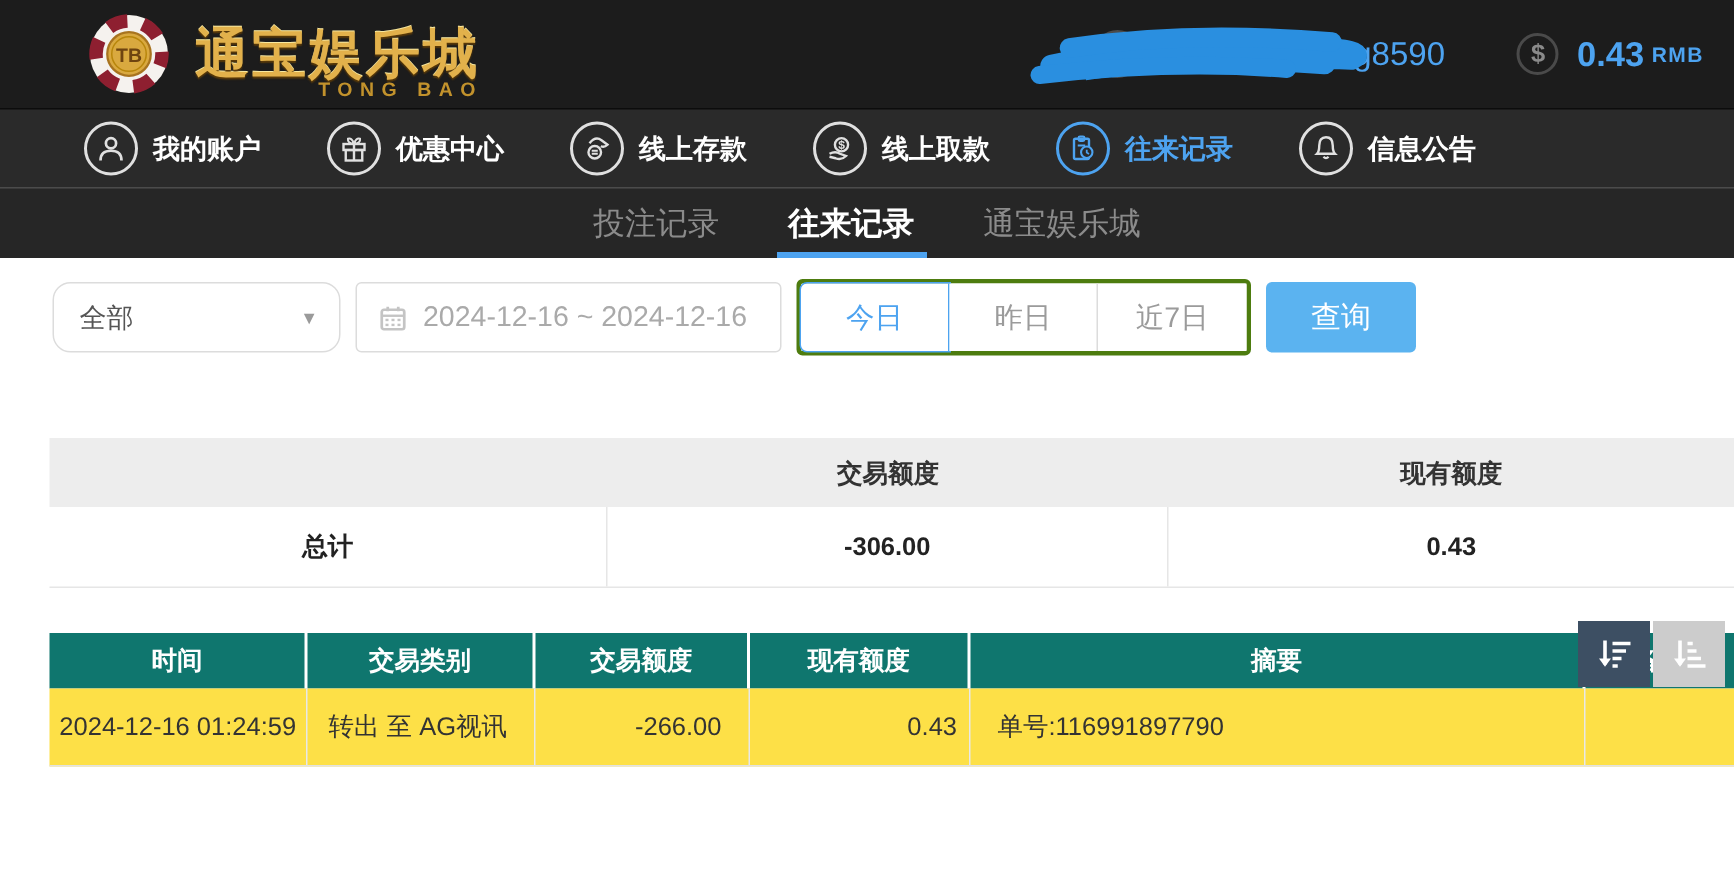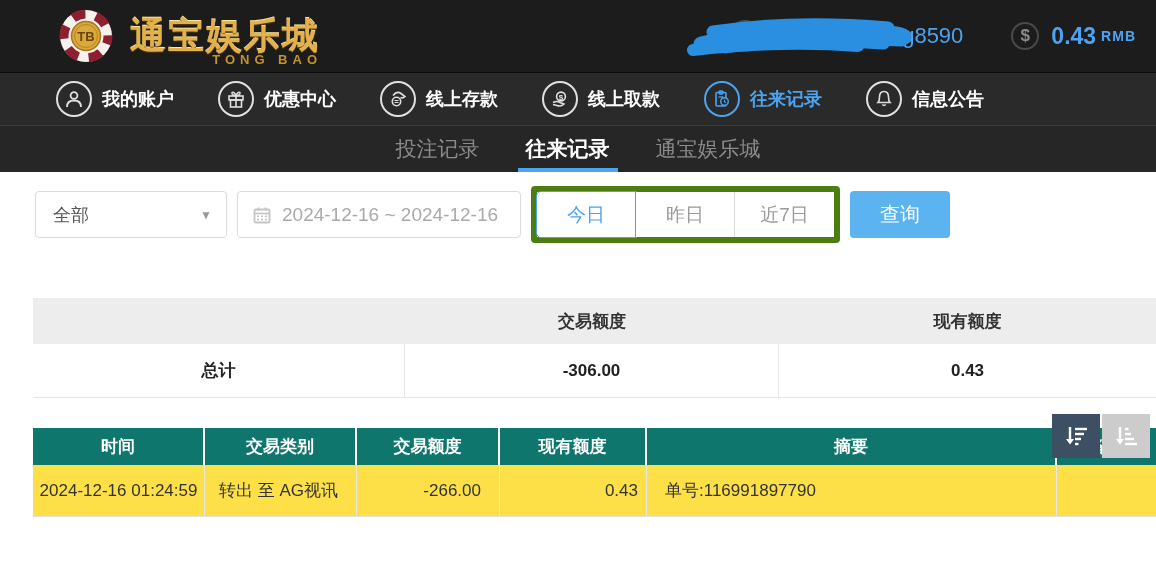--- a/index.html
+++ b/index.html
@@ -42,28 +42,28 @@
   .subtabs { height:47px; background:#262626; border-top:1px solid #3a3a3a;
     display:flex; justify-content:center; align-items:stretch; gap:42px; }
   .subtab { display:flex; align-items:center; font-size:21px; color:#8b8b8b;
     position:relative; cursor:pointer; padding:0 2px; }
   .subtab.active { color:#ffffff; font-weight:bold; }
   .subtab.active::after { content:""; position:absolute; left:-6px; right:-6px; bottom:0;
     height:4px; background:#4da3f0; }
 
   
   .filterbar { display:flex; align-items:center; margin:14px 0 0 35px; }
-  .select-box { width:192px; height:47px; border:1px solid #dcdcdc; border-radius:4px;
+  .select-box { width:192px; height:47px; border:1px solid #dcdcdc; border-radius:12px;
     display:flex; align-items:center; padding:0 14px 0 17px; color:#555; font-size:18px;
     justify-content:space-between; cursor:pointer; }
   .select-caret { color:#9a9a9a; font-size:12px; }
   .date-box { width:284px; height:47px; border:1px solid #dcdcdc; border-radius:4px;
     margin-left:10px; display:flex; align-items:center; padding-left:14px; cursor:pointer; }
   .date-text { color:#aaaaaa; font-size:19px; margin-left:10px; }
-  .btn-group { display:flex; margin-left:10px; border:6px solid #4d7c0f; border-radius:4px; }
+  .btn-group { display:flex; margin-left:10px; border:3px solid #4d7c0f; border-radius:4px; }
   .qbtn { width:99px; height:45px; display:flex; align-items:center; justify-content:center;
     font-size:19px; color:#9b9b9b; border-right:1px solid #dcdcdc; cursor:pointer; background:#fff; }
   .qbtn:last-child { border-right:none; }
   .qbtn.active { color:#4da3f0; outline:1px solid #4da3f0; outline-offset:0;
     border-radius:4px 0 0 4px; border-right-color:#4da3f0; }
   .search-btn { margin-left:10px; width:100px; height:47px; background:#5bb3f0; color:#fff;
     font-size:20px; border:none; border-radius:4px; cursor:pointer; }
 
   
   .summary { margin:55px 0 0 33px; width:1123px; }

